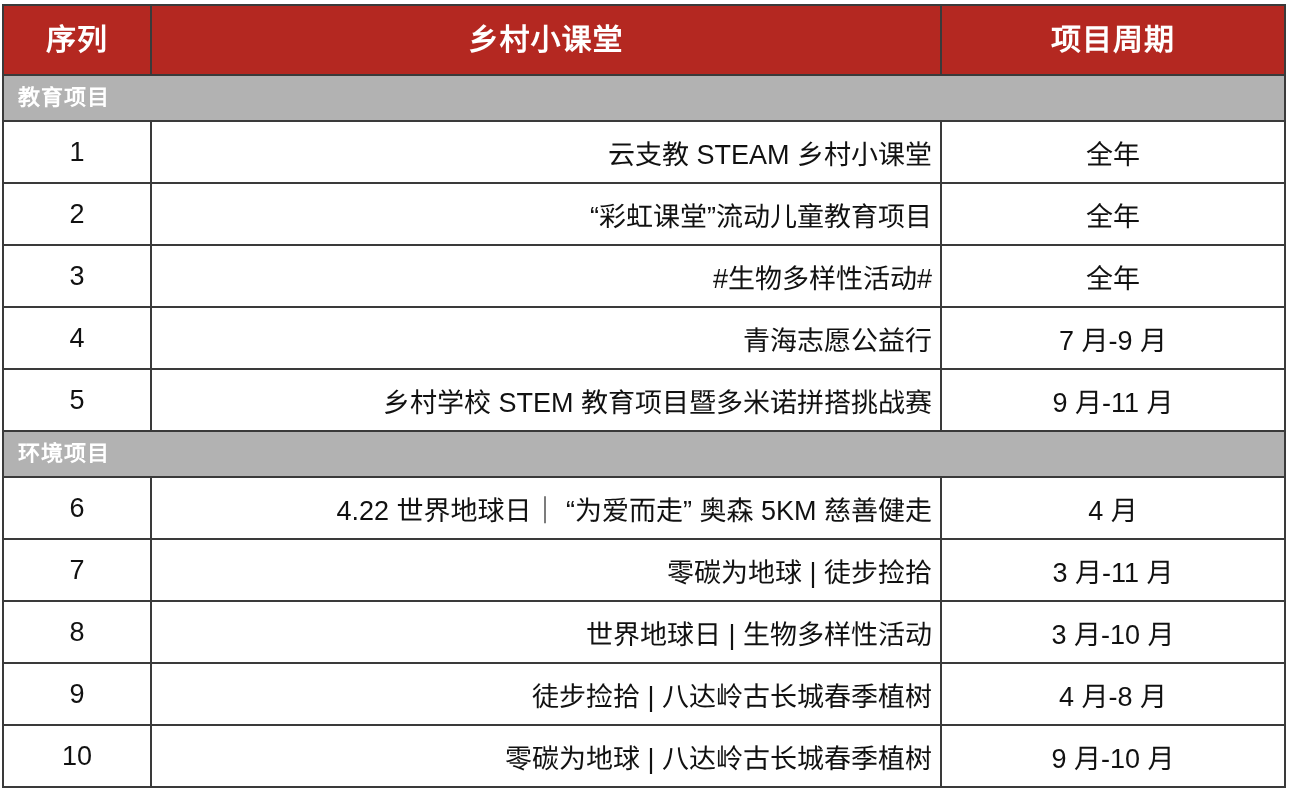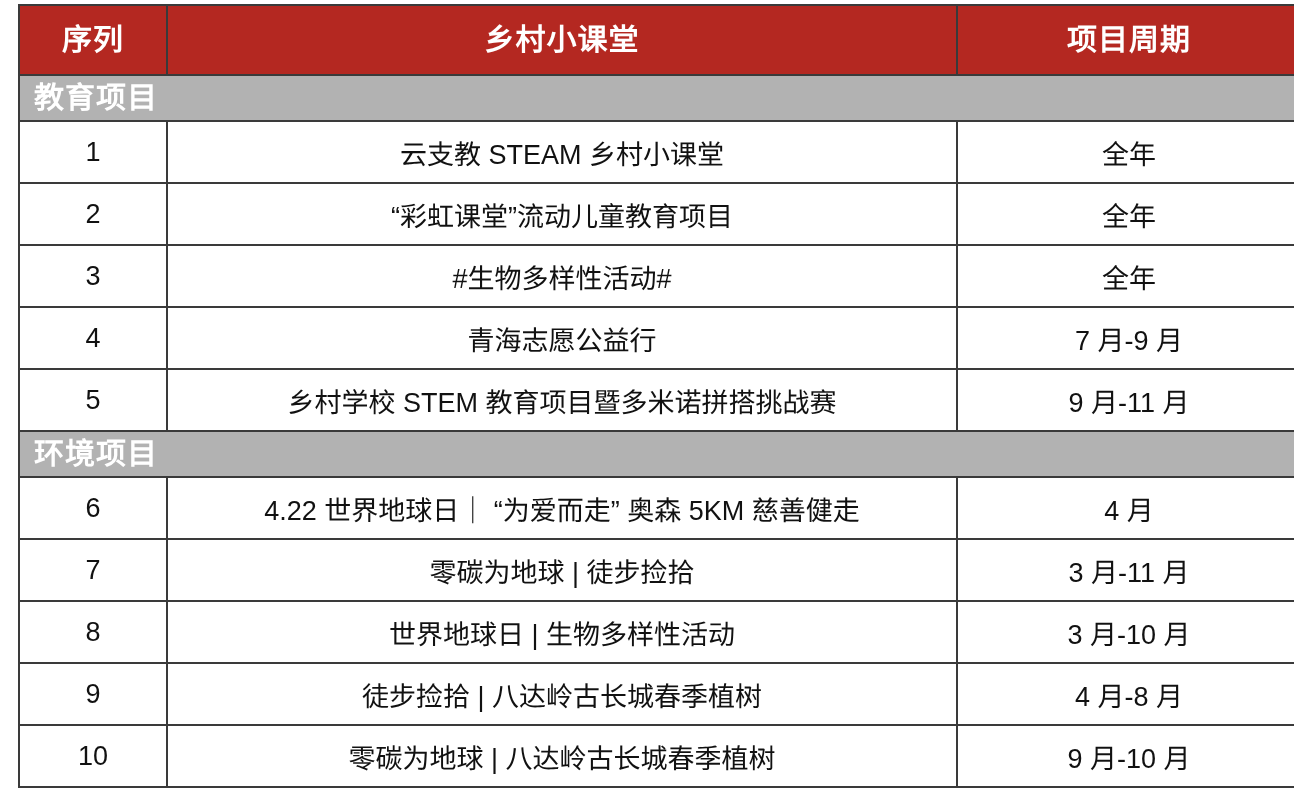--- a/index.html
+++ b/index.html
@@ -11,21 +11,21 @@
     width: 1294px;
     height: 810px;
     font-family: "Liberation Sans", "DejaVu Sans", sans-serif;
     color: #1a1a1a;
     overflow: hidden;
   }
   .sheet {
     width: 1294px;
     height: 706px;
     box-sizing: border-box;
-    padding: 4px 6px 4px 18px;
+    padding: 4px 6px 4px 2px;
   }
   table.project-table {
     border-collapse: collapse;
     table-layout: fixed;
     width: 1282px;
     margin: 0;
   }
   table.project-table col.c-seq   { width: 148px; }
   table.project-table col.c-name  { width: 790px; }
   table.project-table col.c-cycle { width: 344px; }
@@ -45,21 +45,21 @@
     font-weight: bold;
     letter-spacing: 1px;
     height: 68px;
     line-height: 68px;
     white-space: nowrap;
   }
 
   tr.group-row td {
     background: #b2b2b2;
     color: #ffffff;
-    font-size: 30px;
+    font-size: 22px;
     font-weight: bold;
     text-align: left;
     padding-left: 14px;
     height: 44px;
     line-height: 44px;
     letter-spacing: 1px;
   }
 
   tbody tr.data-row td {
     background: #ffffff;
@@ -68,20 +68,21 @@
     font-weight: normal;
     color: #111111;
   }
   tbody tr.data-row td.seq {
     font-size: 27px;
   }
   tbody tr.data-row td.name {
     font-size: 27px;
     padding: 0 8px;
     white-space: nowrap;
+    text-align: right;
   }
   tbody tr.data-row td.cycle {
     font-size: 27px;
     white-space: nowrap;
     margin-left: 32px;
   }
 </style>
 </head>
 <body>
 

